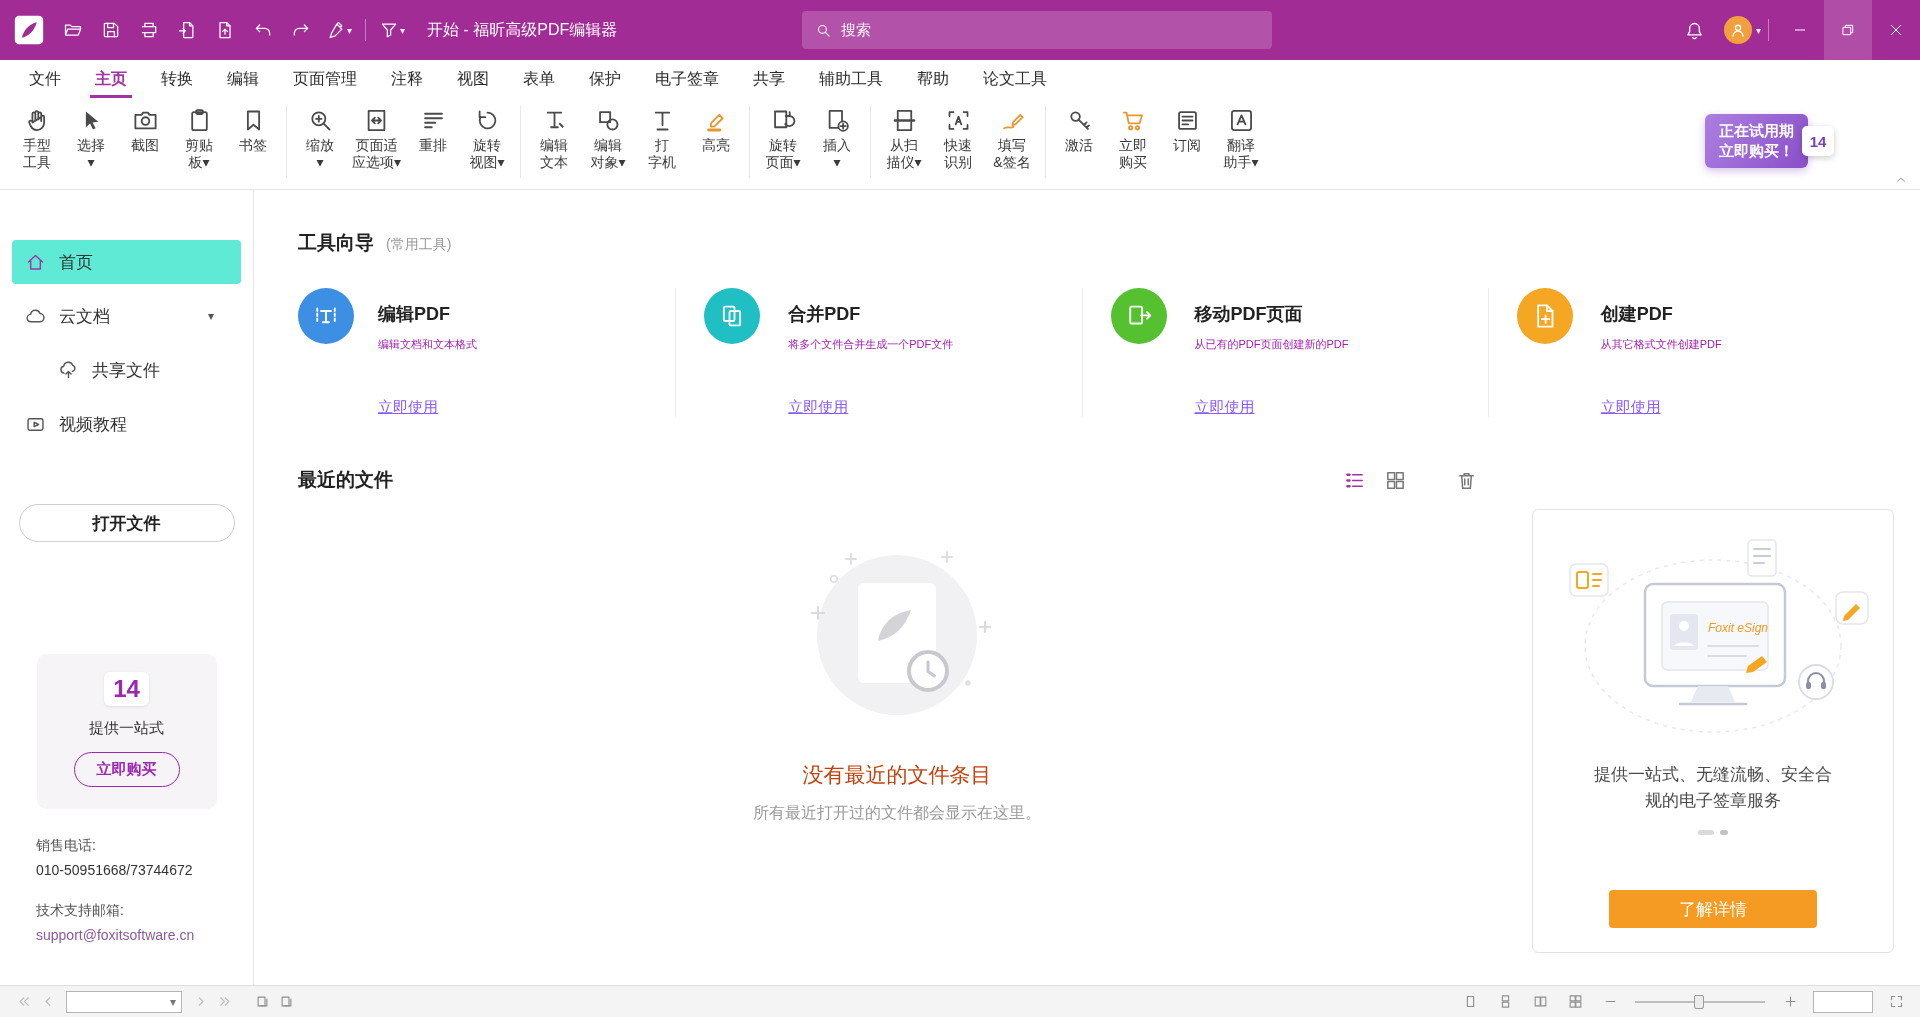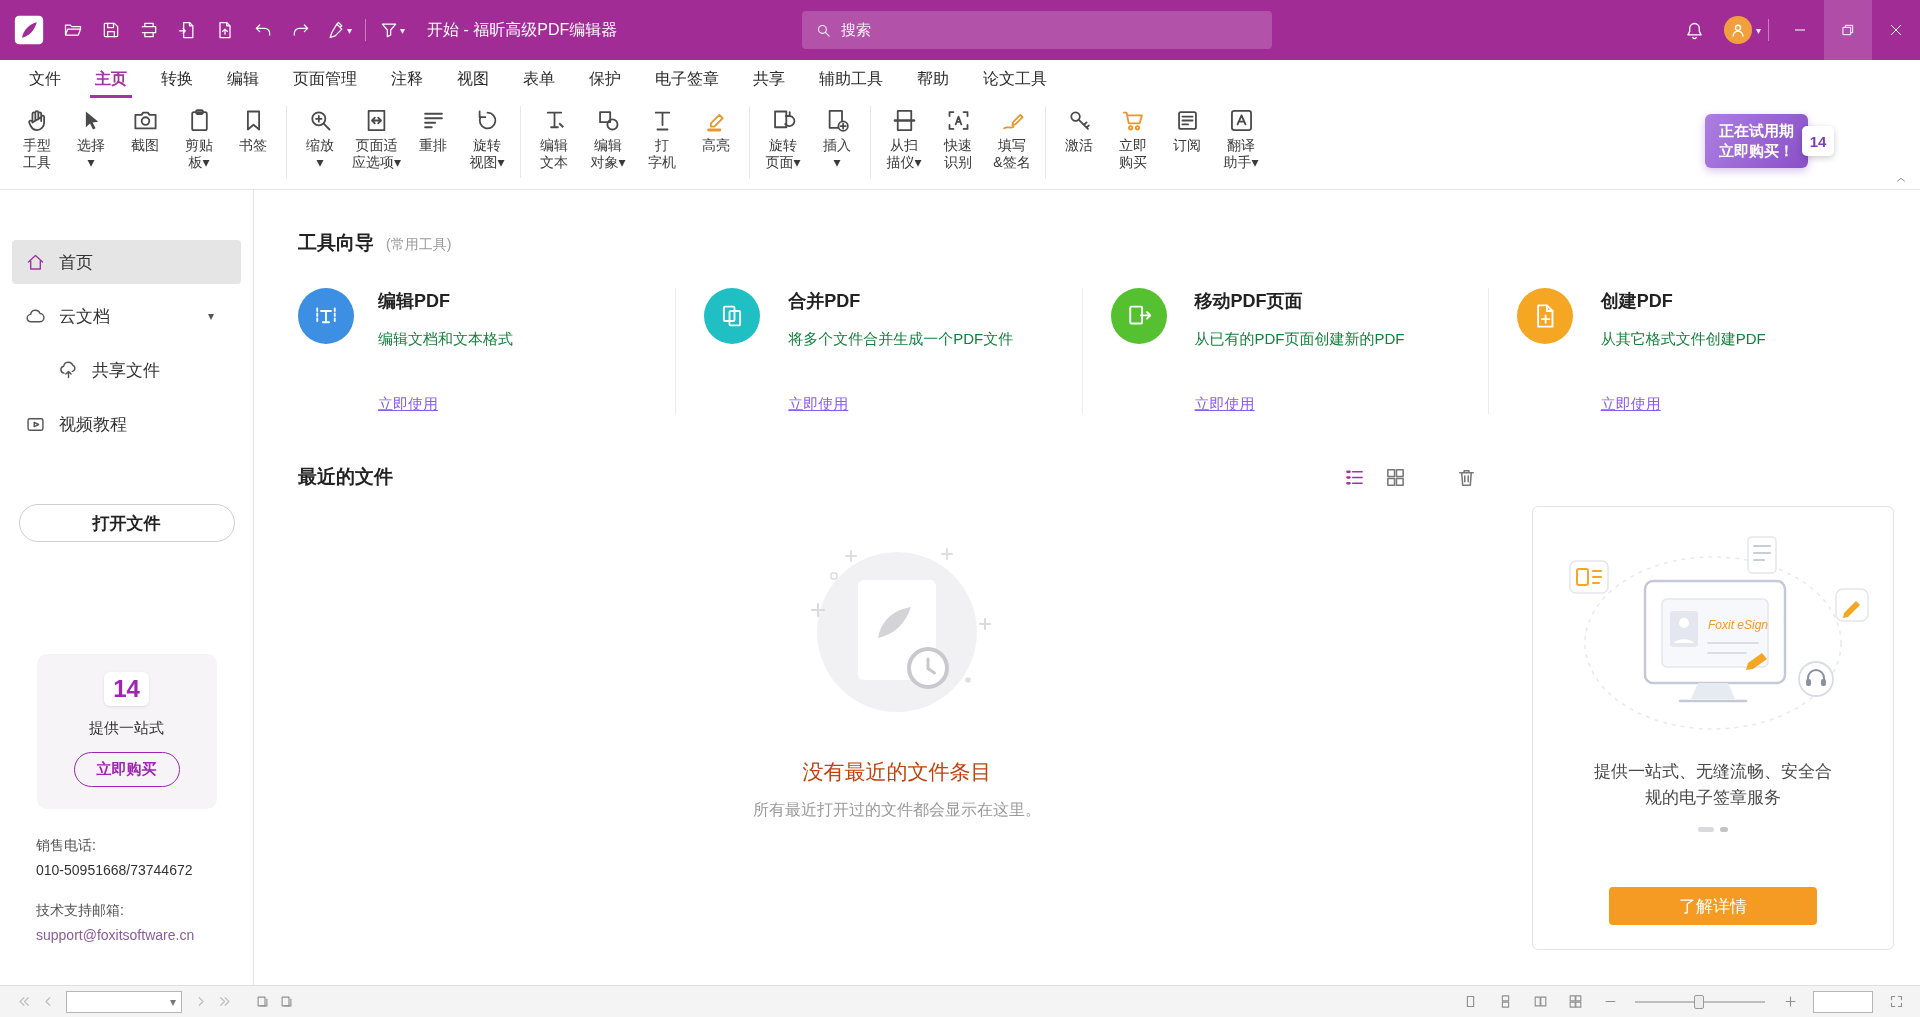--- a/index.html
+++ b/index.html
@@ -45,21 +45,21 @@
   .ribbon-collapse{position:absolute;right:10px;bottom:2px;width:18px;height:14px;color:#8a8a8a}
   .ribbon-collapse svg{width:100%;height:100%}
 
   
   .content{display:flex;height:795px}
 
   
   .sidebar{width:254px;border-right:1px solid #E6E6E6;display:flex;flex-direction:column}
   .side-nav{margin-top:50px}
   .side-item{height:44px;margin:0 12px 10px;display:flex;align-items:center;gap:13px;padding:0 13px;border-radius:4px;font-size:17px;color:#333}
-  .side-item.active{background:#e5e5e5}
+  .side-item.active{background:#5eead4}
   .side-item.active .sicon{color:#A233A2}
   .side-item.indent{padding-left:46px}
   .sicon{width:21px;height:21px;color:#555}
   .sicon svg{width:100%;height:100%}
   .side-caret{margin-left:auto;margin-right:14px;color:#555;font-size:12px}
   .open-file-btn{margin:48px auto 0;width:216px;height:38px;border:1px solid #CFCFCF;border-radius:19px;background:#fff;font-weight:bold;font-size:17px;color:#222;font-family:inherit}
   .trial-box{margin:112px auto 0;width:180px;background:#F6F4F7;border-radius:10px;padding:18px 0 22px;text-align:center}
   .trial-days{display:inline-block;min-width:44px;padding:3px 9px;background:#fff;border-radius:6px;color:#9C27B0;font-size:24px;font-weight:bold;box-shadow:0 1px 3px rgba(0,0,0,.1)}
   .trial-caption{margin-top:13px;font-size:15px;color:#333}
   .buy-btn{margin-top:14px;padding:7px 22px;border:1.5px solid #9C27B0;border-radius:18px;background:transparent;color:#9C27B0;font-weight:bold;font-size:15px;font-family:inherit}
@@ -70,22 +70,22 @@
   
   .main{flex:1;padding:0 26px 0 44px}
   .tools-header{margin-top:40px;display:flex;align-items:baseline;gap:12px}
   .tools-title{font-size:19px;font-weight:bold;color:#222}
   .tools-sub{font-size:14px;color:#999}
   .cards{display:flex;margin-top:32px}
   .card{flex:1;display:grid;grid-template-columns:80px 1fr;align-items:start;padding-right:18px}
   .card + .card{border-left:1px solid #ECECEC;padding-left:28px;grid-template-columns:84px 1fr}
   .card-icon{grid-row:1/3;width:56px;height:56px;border-radius:50%;display:flex;align-items:center;justify-content:center;color:#fff}
   .card-icon svg{width:30px;height:30px;stroke-width:1.5}
-  .card-title{font-size:18px;font-weight:bold;color:#222;margin-top:1px}
-  .card-desc{font-size:15px;color:#15803d;margin-top:17px;white-space:nowrap}
+  .card-title{font-size:18px;font-weight:bold;color:#222;margin-top:14px}
+  .card-desc{font-size:11px;color:#a21caf;margin-top:11px;white-space:nowrap}
   .card-link{grid-column:2;margin-top:46px;font-size:15px;color:#8b5cf6;text-decoration:underline;width:max-content;cursor:pointer}
   .recent{display:flex;margin-top:50px;gap:36px}
   .recent-left{flex:1}
   .recent-header{display:flex;align-items:center}
   .recent-title{font-size:19px;font-weight:bold;color:#222}
   .view-toggles{margin-left:auto;display:flex;align-items:center;gap:18px;margin-right:18px}
   .vt{width:23px;height:23px;color:#777}
   .vt svg{width:100%;height:100%}
   .vt.active{color:#A233A2}
   .vt.trash{margin-left:30px}

